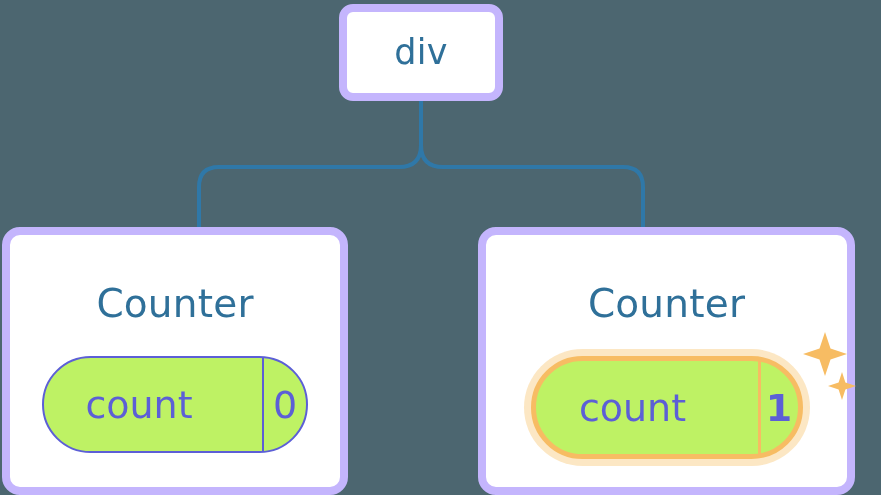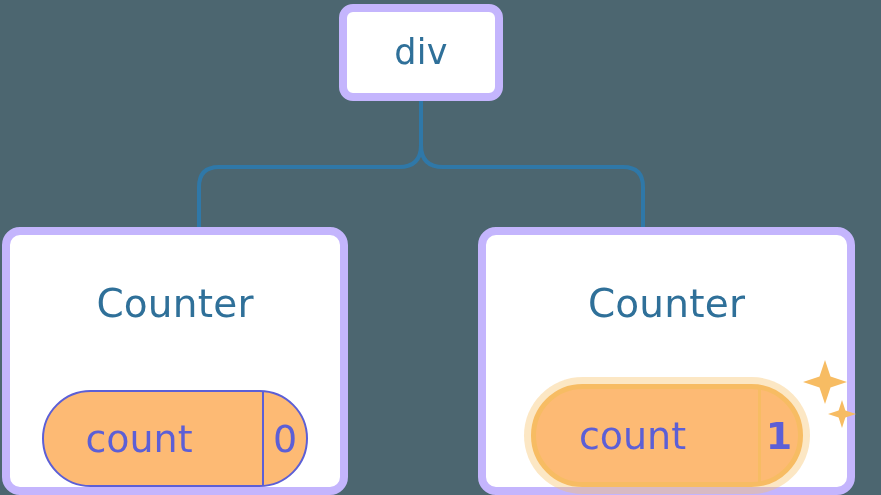--- a/index.html
+++ b/index.html
@@ -52,21 +52,21 @@
   }
   .root-label {
     color: #2f7099;
     font-size: 35px;
     line-height: 1;
     letter-spacing: 0.2px;
   }
 
   .node-card {
     border-radius: 18px;
-    justify-content: space-between;
+    justify-content: flex-start;
   }
   .card-left {
     left: 2px;
     top: 227px;
     width: 346px;
     height: 268px;
   }
   .card-right {
     left: 478px;
     top: 227px;
@@ -89,21 +89,21 @@
     display: flex;
     align-items: center;
     justify-content: center;
   }
 
   .pill {
     position: relative;
     display: flex;
     align-items: stretch;
     box-sizing: border-box;
-    background: #fdba74;
+    background: #bef264;
     border: 2px solid #5c5fd6;
     border-radius: 999px;
     height: 97px;
     width: 266px;
     gap: 42px;
   }
 
   .pill-key,
   .pill-val {
     display: flex;

